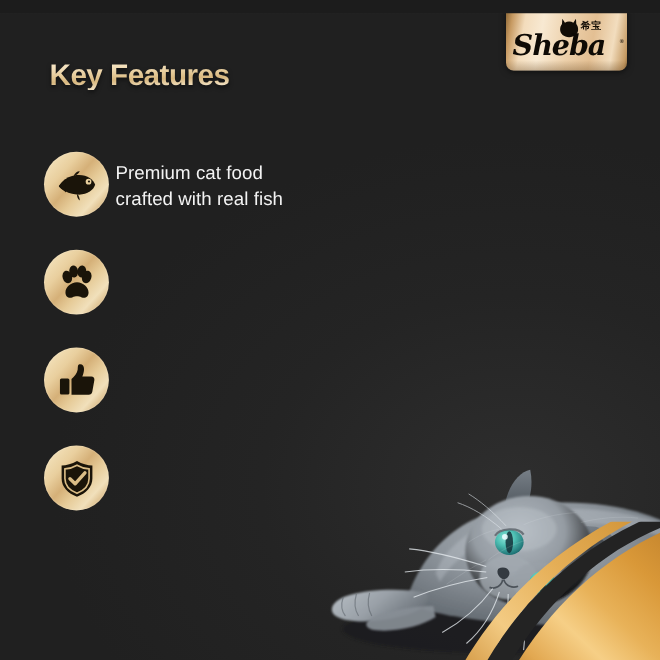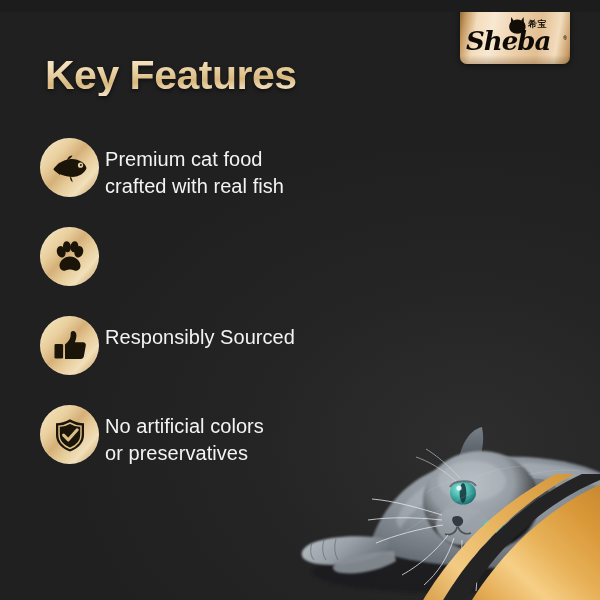--- a/index.html
+++ b/index.html
@@ -82,21 +82,21 @@
     font-size: 5px;
     color: #1a1208;
     font-weight: 700;
   }
 
   
   #page-title {
     position: absolute;
     left: 45px;
     top: 43px;
-    font-size: 41px;
+    font-size: 27px;
     font-weight: 800;
     letter-spacing: -0.5px;
     line-height: 1;
     background: linear-gradient(178deg,
         #f6e6c8 0%,
         #f3e0bc 22%,
         #e3c794 48%,
         #d8b77e 62%,
         #efdcba 82%,
         #f7ecd6 100%);
@@ -143,21 +143,21 @@
     display: flex;
     align-items: center;
     justify-content: center;
   }
   .feature-icon svg { display: block; }
   .feature-text {
     position: absolute;
     left: 105px;
     top: 8px;
     color: #f3f3f3;
-    font-size: 20px;
+    font-size: 17px;
     line-height: 1.36;
     font-weight: 400;
     letter-spacing: .05px;
     white-space: pre-line;
   }
 
   
   #cat-photo {
     position: absolute;
     right: -6px;
@@ -371,31 +371,28 @@
     <div class="feature">
       <div class="feature-icon">
         <svg viewBox="0 0 40 40" width="40" height="40">
           <rect x="4.5" y="18.0" width="8.6" height="14.6" rx="1.4" fill="#1a1409"></rect>
           <path d="M15.0,18.6 C17.6,16.4 20.2,13.4 20.6,10.2 C20.9,7.8 20.4,5.6 22.3,5.2
                    C24.6,4.7 26.4,6.6 26.4,9.4 C26.4,11.8 25.6,14.4 24.8,16.3
                    L33.0,16.3 C34.9,16.3 36.1,17.7 35.8,19.5 L33.9,30.2
                    C33.6,31.8 32.3,32.9 30.7,32.9 L15.0,32.9 Z" fill="#1a1409"></path>
         </svg>
       </div>
-      <div class="feature-text">Responsibly Sourced</div>
     </div>
 
     <div class="feature">
       <div class="feature-icon">
         <svg viewBox="0 0 40 40" width="40" height="40">
           <path d="M20,4.2 C24.6,7.0 29.6,8.2 34.0,8.2 L34.0,20.0 C34.0,27.8 28.2,33.4 20,36.6
                    C11.8,33.4 6.0,27.8 6.0,20.0 L6.0,8.2 C10.4,8.2 15.4,7.0 20,4.2 Z" fill="#1a1409"></path>
           <path d="M20,8.0 C23.7,10.2 27.6,11.2 31.0,11.3 L31.0,20.0 C31.0,26.2 26.6,30.8 20,33.5
                    C13.4,30.8 9.0,26.2 9.0,20.0 L9.0,11.3 C12.4,11.2 16.3,10.2 20,8.0 Z" fill="none" stroke="#dbbd86" stroke-width="1.5"></path>
           <path d="M13.6,20.2 L18.3,24.8 L27.2,14.8" fill="none" stroke="#dbbd86" stroke-width="3.1" stroke-linecap="round" stroke-linejoin="round"></path>
         </svg>
       </div>
-      <div class="feature-text">No artificial colors
-or preservatives</div>
     </div>
 
   </div>
 </div>
 
 </body></html>

